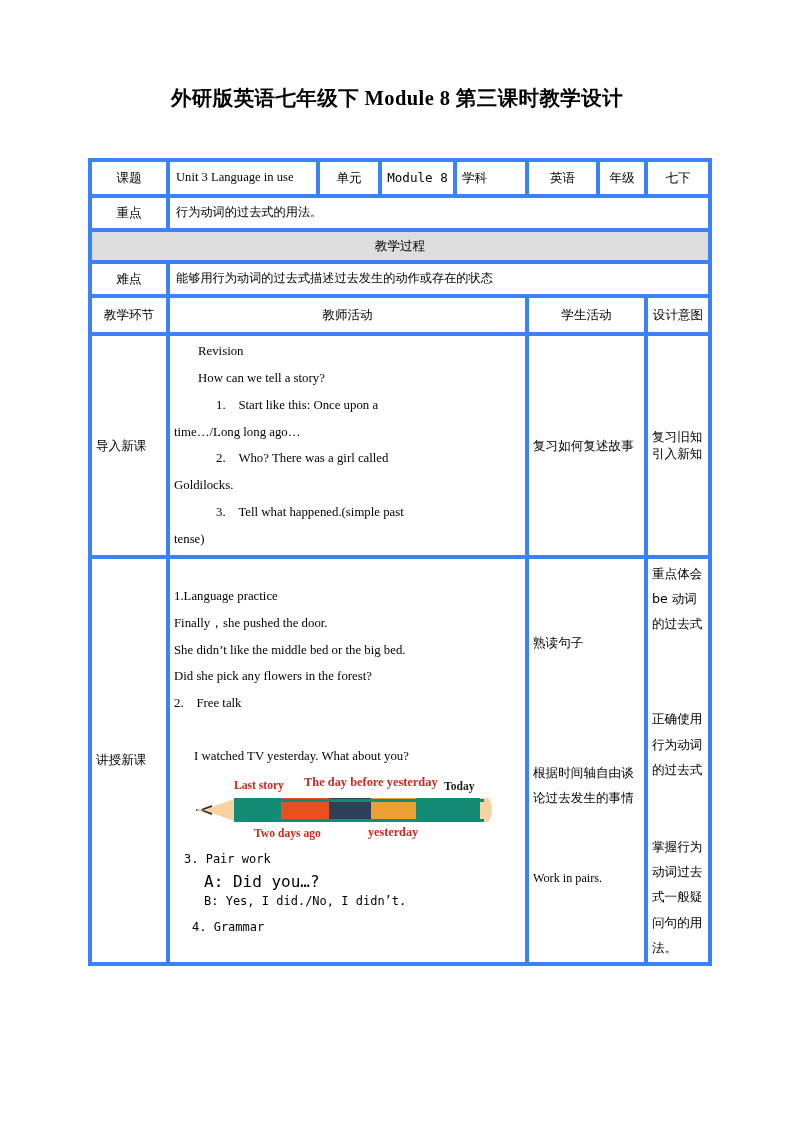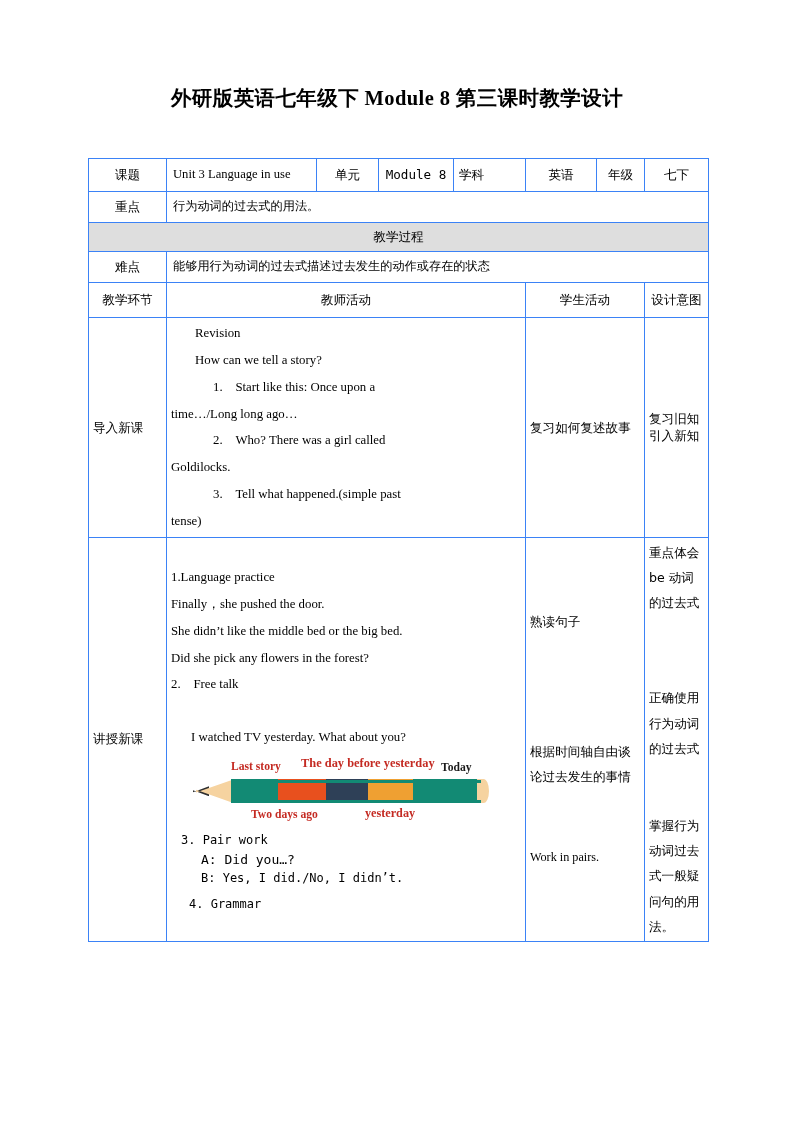--- a/index.html
+++ b/index.html
@@ -34,21 +34,21 @@
   }
   table.main {
     position: absolute;
     left: 88px;
     top: 158px;
     width: 620px;
     border-collapse: collapse;
     table-layout: fixed;
   }
   table.main td {
-    border: 1px solid #3b82f6;
+    border: 4px solid #3b82f6;
     vertical-align: middle;
     padding: 2px 4px;
     font-size: 12.6px;
     line-height: 1.42;
   }
   .cjk {
     font-family: "DejaVu Sans", sans-serif;
   }
   .mono {
     font-family: "DejaVu Sans Mono", monospace;
@@ -284,21 +284,21 @@
             <div class="seg" style="left:220px; width:68px; background:#128a74;"></div>
             <div class="shaft-stripe-top" style="left:38px; top:25px; width:250px;"></div>
             <div class="shaft-stripe-bot" style="left:38px; top:45px; width:250px;"></div>
             <div class="ferrule" style="left:284px;"></div>
 
             <span class="lbl red" style="left:58px; top:52px;">Two days ago</span>
             <span class="lbl red" style="left:172px; top:50px; font-size:12.2px;">yesterday</span>
           </div>
 
           <div class="step mono" style="font-size:12px;">3. Pair work</div>
-          <div class="sub mono" style="font-size:13px;">A: Did you…?</div>
+          <div class="sub mono" style="font-size:16px;">A: Did you…?</div>
           <div class="sub mono" style="font-size:12px;">B: Yes, I did./No, I didn’t.</div>
           <div class="step mono" style="font-size:12px;padding-left:18px;padding-top:5px;">4. Grammar</div>
         </div>
       </td>
       <td colspan="2" class="side-cell" style="line-height:2.0;">
         <div>熟读句子</div>
         <div style="height:104px;"></div>
         <div>根据时间轴自由谈论过去发生的事情</div>
         <div style="height:56px;"></div>
         <div class="en">Work in pairs.</div>

